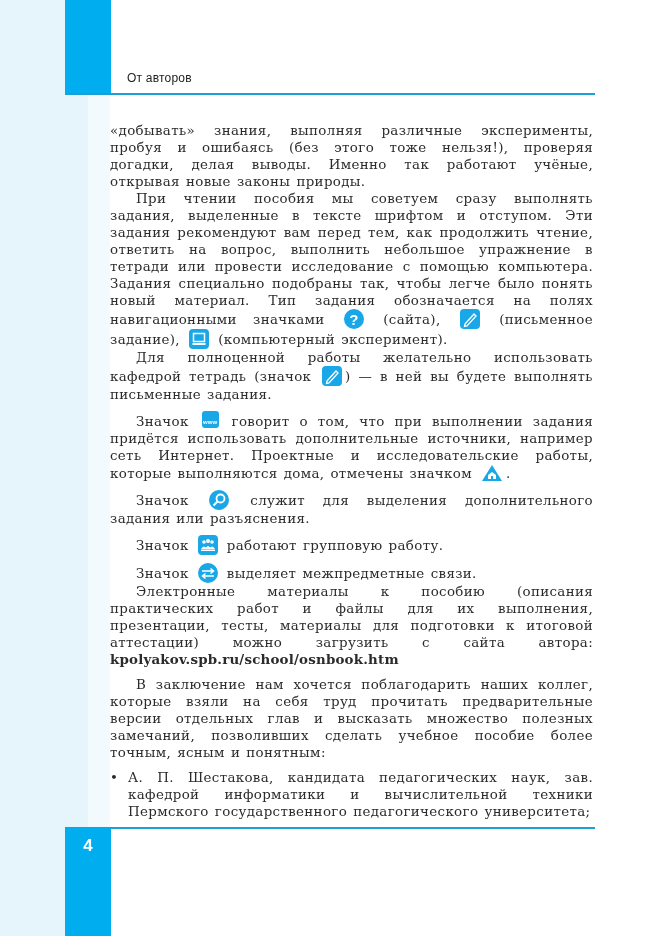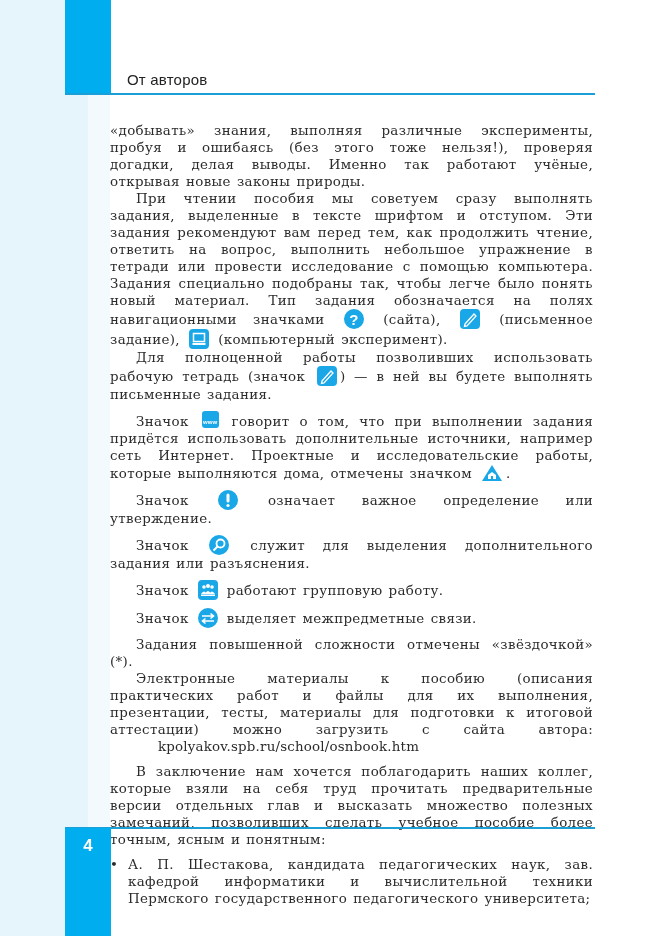--- a/index.html
+++ b/index.html
@@ -5,37 +5,37 @@
   html, body { margin:0; padding:0; }
   body { width:650px; height:936px; position:relative; background:#ffffff; overflow:hidden;
          font-family:"DejaVu Serif", serif; color:#2b2b2b; }
   .margin-left { position:absolute; left:0; top:0; width:88px; height:936px; background:#e6f5fc; }
   .margin-strip { position:absolute; left:88px; top:95px; width:22px; height:733px; background:#f3fafd; }
   .band-top { position:absolute; left:65px; top:0; width:46px; height:95px; background:#00aeef; }
   .band-bottom { position:absolute; left:65px; top:828px; width:46px; height:108px; background:#00aeef; }
   .rule-top { position:absolute; left:65px; top:93px; width:530px; height:2px; background:#1a9fd6; }
   .rule-bottom { position:absolute; left:65px; top:827px; width:530px; height:2px; background:#1a9fd6; }
   .header-title { position:absolute; left:127px; top:71px; font-family:"Liberation Sans", sans-serif;
-                  font-size:15px; color:#222; letter-spacing:0.2px; }
+                  font-size:12px; color:#222; letter-spacing:0.2px; }
   .page-number { position:absolute; left:65px; top:836px; width:46px; text-align:center;
                  font-family:"Liberation Sans", sans-serif; font-weight:bold; font-size:17px; color:#ffffff; }
   .content { position:absolute; left:110px; top:122px; width:483px; font-size:13.4px; line-height:17px;
              text-align:justify; letter-spacing:0.35px; word-spacing:1.5px; }
   .content p { margin:0; }
   .indent { text-indent:26px; }
   .gap { margin-top:8px !important; }
   .ico { display:inline-block; width:20px; height:20px; vertical-align:-5px; margin:0 3px; border-radius:4px;
          background:#1aa7e8; position:relative; text-indent:0; }
   .ico.round { border-radius:50%; }
   .ico svg { position:absolute; left:0; top:0; }
   .ico.www { width:17px; height:17px; vertical-align:-2px; border-radius:3px; }
   .ico.www span { position:absolute; left:0; right:0; top:3px; font-family:"Liberation Sans", sans-serif;
                   font-size:6px; font-weight:bold; color:#fff; text-align:center; letter-spacing:0; }
   .ico.home { background:transparent; width:22px; height:18px; vertical-align:-4px; }
-  .url { font-weight:normal; letter-spacing:0.2px;margin-left:48px; }
+  .url { font-weight:bold; letter-spacing:0.2px; }
   .bullet-list { margin:8px 0 0 0; padding:0; list-style:none; }
   .bullet-list li { position:relative; padding-left:18px; }
   .bullet-list li::before { content:"•"; position:absolute; left:0; top:0; }
 </style>
 </head>
 <body>
 
 <div class="margin-left"></div>
 <div class="margin-strip"></div>
 <div class="band-top"></div>
@@ -53,40 +53,34 @@
     <span class="ico"><svg width="20" height="20" viewBox="0 0 20 20">
           <path d="M5 15 L14 5 L16 7 L7 17 L4.5 17.5 Z" fill="none" stroke="#fff" stroke-width="1.3"></path>
         </svg></span>
     <span>(письменное задание),</span>
     <span class="ico"><svg width="20" height="20" viewBox="0 0 20 20">
           <rect x="4.5" y="4.5" width="11" height="8" fill="none" stroke="#fff" stroke-width="1.5"></rect>
           <rect x="3.5" y="14" width="13" height="2" fill="#fff"></rect>
         </svg></span>
     <span>(компьютерный эксперимент).</span></p>
 
-  <p class="indent"><span>Для полноценной работы позволивших использовать рабочую тетрадь (значок</span>
+  <p class="indent"><span>Для полноценной работы желательно использовать кафедрой тетрадь (значок</span>
     <span class="ico"><svg width="20" height="20" viewBox="0 0 20 20">
           <path d="M5 15 L14 5 L16 7 L7 17 L4.5 17.5 Z" fill="none" stroke="#fff" stroke-width="1.3"></path>
         </svg></span><span>) — в ней вы будете выполнять письменные задания.</span></p>
 
   <p class="indent gap"><span>Значок</span>
     <span class="ico www"><span>www</span></span>
     <span>говорит о том, что при выполнении задания придётся использовать дополнительные источники, например сеть Интернет. Проектные и исследовательские работы, которые выполняются дома, отмечены значком</span>
     <span class="ico home"><svg width="22" height="18" viewBox="0 0 22 18">
           <path d="M11 1 L21 17 L1 17 Z" fill="#1aa7e8"></path>
           <path d="M11 8 L15 11 L15 15 L7 15 L7 11 Z" fill="#fff"></path>
           <rect x="10" y="12" width="2" height="3" fill="#1aa7e8"></rect>
         </svg></span><span>.</span></p>
 
-  <p class="indent gap"><span>Значок</span>
-    <span class="ico round"><svg width="20" height="20" viewBox="0 0 20 20">
-          <rect x="8.5" y="3.5" width="3" height="9" rx="1.5" fill="#fff"></rect>
-          <circle cx="10" cy="15.5" r="1.6" fill="#fff"></circle>
-        </svg></span>
-    <span>означает важное определение или утверждение.</span></p>
 
   <p class="indent gap"><span>Значок</span>
     <span class="ico round"><svg width="20" height="20" viewBox="0 0 20 20">
           <circle cx="11.5" cy="8.5" r="4" fill="none" stroke="#fff" stroke-width="1.8"></circle>
           <line x1="8.5" y1="11.5" x2="4.5" y2="15.5" stroke="#fff" stroke-width="2"></line>
         </svg></span>
     <span>служит для выделения дополнительного задания или разъяснения.</span></p>
 
   <p class="indent gap"><span>Значок</span>
     <span class="ico"><svg width="20" height="20" viewBox="0 0 20 20">
@@ -98,21 +92,20 @@
         </svg></span>
     <span>работают групповую работу.</span></p>
 
   <p class="indent gap"><span>Значок</span>
     <span class="ico round"><svg width="20" height="20" viewBox="0 0 20 20">
           <path d="M4 8 L15 8 M12.5 5.5 L15.5 8 L12.5 10.5" fill="none" stroke="#fff" stroke-width="1.6"></path>
           <path d="M16 13 L5 13 M7.5 10.5 L4.5 13 L7.5 15.5" fill="none" stroke="#fff" stroke-width="1.6"></path>
         </svg></span>
     <span>выделяет межпредметные связи.</span></p>
 
-  <p class="indent gap">Задания повышенной сложности отмечены «звёздочкой» (*).</p>
 
   <p class="indent"><span>Электронные материалы к пособию (описания практических работ и файлы для их выполнения, презентации, тесты, материалы для подготовки к итоговой аттестации) можно загрузить с сайта автора:</span>
     <span class="url">kpolyakov.spb.ru/school/osnbook.htm</span></p>
 
   <p class="indent gap">В заключение нам хочется поблагодарить наших коллег, которые взяли на себя труд прочитать предварительные версии отдельных глав и высказать множество полезных замечаний, позволивших сделать учебное пособие более точным, ясным и понятным:</p>
 
   <ul class="bullet-list">
     <li>А. П. Шестакова, кандидата педагогических наук, зав. кафедрой информатики и вычислительной техники Пермского государственного педагогического университета;</li>
   </ul>
 </div>

